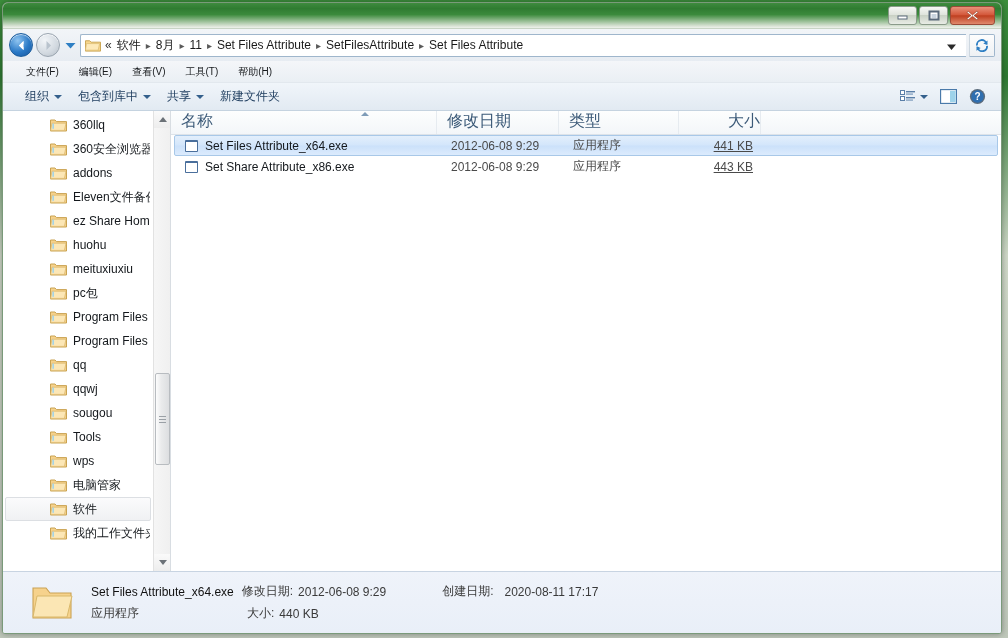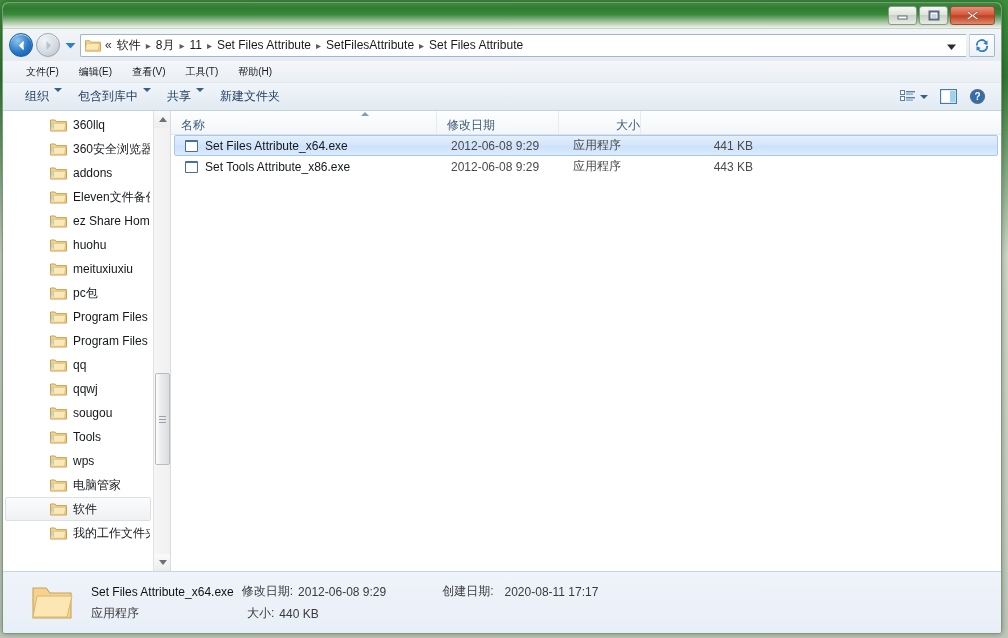--- a/index.html
+++ b/index.html
@@ -126,21 +126,21 @@
   
   #toolbar {
     height: 28px;
     background: linear-gradient(180deg,#f0f5fa 0%,#e2eaf2 100%);
     border-bottom:1px solid #c5d3e0;
     display:flex; align-items:center;
     padding: 0 6px 0 14px;
   }
   .tb-item {
     font-size:12px; color:#1b3a5c; padding: 3px 8px; border-radius:2px;
-    display:flex; align-items:flex-start; gap:5px; white-space:nowrap;
+    display:flex; align-items:center; gap:5px; white-space:nowrap;
   }
   .tb-caret { width:0;height:0;border-left:4px solid transparent;border-right:4px solid transparent;border-top:4px solid #34608c; }
   .tb-right { margin-left:auto; display:flex; align-items:center; gap:2px; padding-right:4px; }
   .tb-icon { padding: 2px 5px; display:flex; align-items:center; gap:4px; border-radius:2px; }
 
   
   #body {
     position:absolute; left:0; right:0;
     top: 108px; bottom: 62px;
     display:flex;
@@ -204,22 +204,22 @@
   
   #filepane { flex:1; position:relative; background:#fff; overflow:hidden; }
   #colhead {
     height: 24px;
     display:flex; align-items:stretch;
     background: linear-gradient(180deg,#fdfefe 0%,#f3f6f9 100%);
     border-bottom:1px solid #dde3e9;
     position:relative;
   }
   .col {
-    display:flex; align-items:flex-end;
-    font-size:12px; color:#3c5a78;
+    display:flex; align-items:flex-start;
+    font-size:16px; color:#3c5a78;
     padding-left: 10px;
     border-right:1px solid #e6ebf0;
     position:relative;
   }
   .col.name { width: 266px; }
   .col.date { width: 122px; }
   .col.type { width: 120px; }
   .col.size { width: 82px; justify-content:flex-end; padding-right:0; }
   #sortmark {
     position:absolute; left: 190px; top: 1px;
@@ -236,21 +236,21 @@
     border-radius:2px;
   }
   .row.sel {
     background: linear-gradient(180deg,#e3effc 0%,#d3e6fb 48%,#cbe1fa 52%,#dcebfd 100%);
     border:1px solid #a8c8e8;
   }
   .cell { font-size:12px; color:#14181c; padding-left:10px; display:flex; align-items:center; }
   .cell.name { width: 266px; gap:7px; }
   .cell.date { width: 122px; color:#4a4a4a; }
   .cell.type { width: 120px; color:#4a4a4a; }
-  .cell.size { width: 82px; color:#4a4a4a; justify-content:flex-end; padding-right:12px; }
+  .cell.size { width: 82px; color:#4a4a4a; justify-content:flex-end; padding-right:12px;text-decoration:underline; }
   .exe-ico {
     width:13px;height:12px;flex:none;
     background:#fff;
     border:1px solid #4a6f9c;
     border-top-width:2px;
     border-radius:1px;
   }
 
   
   #status {
@@ -573,40 +573,43 @@
     </div>
 
     <div id="filepane">
       <div id="colhead">
         <div class="col name">
           <span>名称</span>
         </div>
         <div class="col date">
           <span>修改日期</span>
         </div>
+        <div class="col type">
+          <span>类型</span>
+        </div>
         <div class="col size">
           <span>大小</span>
         </div>
         <div id="sortmark"></div>
       </div>
 
       <div id="rows">
           <div class="row sel">
             <span class="cell name">
               <span class="exe-ico"></span>
               <span>Set Files Attribute_x64.exe</span>
             </span>
             <span class="cell date">2012-06-08 9:29</span>
             <span class="cell type">应用程序</span>
             <span class="cell size">441 KB</span>
           </div>
           <div class="row">
             <span class="cell name">
               <span class="exe-ico"></span>
-              <span>Set Tools Attribute_x86.exe</span>
+              <span>Set Share Attribute_x86.exe</span>
             </span>
             <span class="cell date">2012-06-08 9:29</span>
             <span class="cell type">应用程序</span>
             <span class="cell size">443 KB</span>
           </div>
         </div>
     </div>
   </div>
 
   <div id="status">

